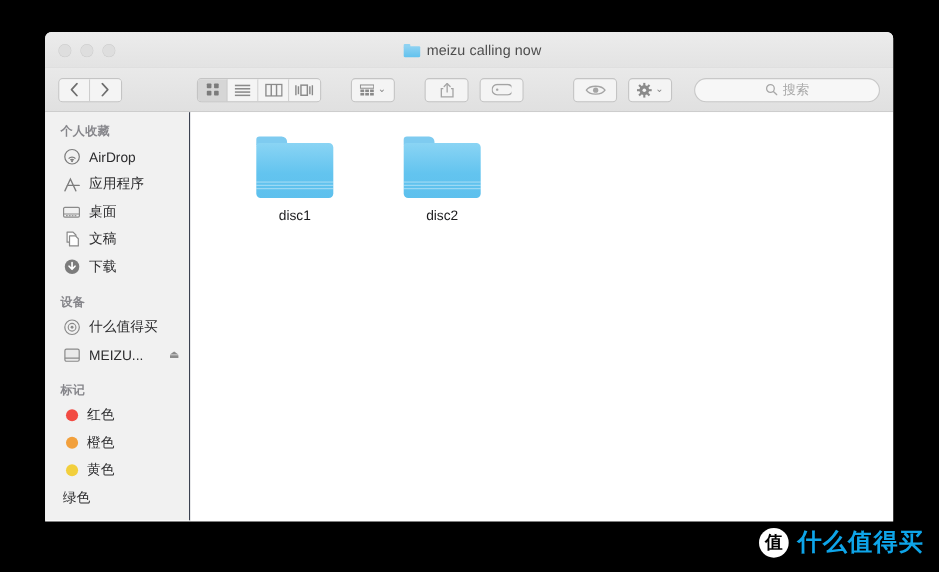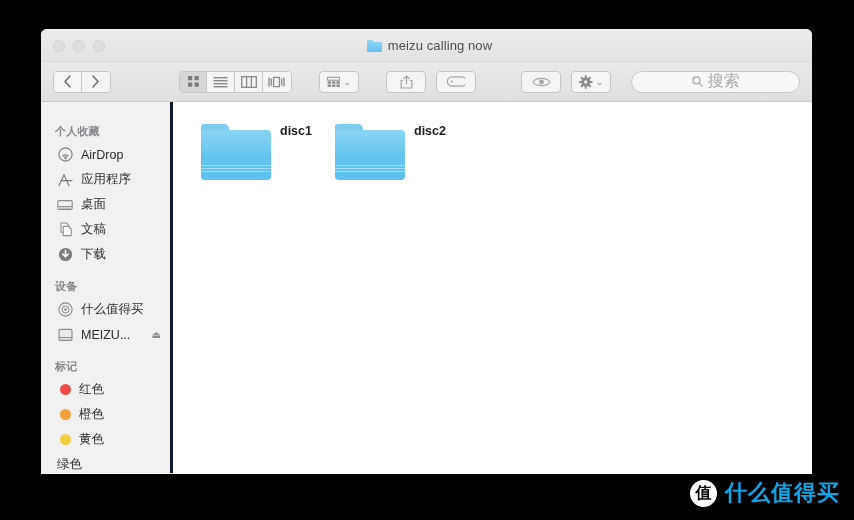--- a/index.html
+++ b/index.html
@@ -135,34 +135,34 @@
     height: 22px;
     border: 1px solid #c8c8c8;
     border-radius: 11px;
     background: #f7f7f7;
     display: flex;
     align-items: center;
     justify-content: center;
     gap: 5px;
   }
   .search .ph {
-    font-size: 16px;
+    font-size: 12px;
     color: #a8a8a8;
   }
 
   
   .body-row {
     display: flex;
     height: 371px;
   }
   .sidebar {
     width: 132px;
     background: #f1f1f1;
-    border-right: 3px solid #0f172a;
-    padding-top: 18px;
+    border-right: 1px solid #0f172a;
+    padding-top: 6px;
     overflow: hidden;
   }
   .sec-head {
     font-size: 11px;
     color: #86868b;
     font-weight: bold;
     padding: 4px 0 3px 14px;
     letter-spacing: 0.2px;
   }
   .srow {
@@ -205,23 +205,23 @@
     background: #fff;
     padding: 22px 0 0 28px;
     display: flex;
     flex-wrap: wrap;
     align-content: flex-start;
     gap: 0;
   }
   .item {
     width: 134px;
     display: flex;
-    flex-direction: row;
+    flex-direction: column;
+    align-items: center;
     gap: 9px;
-    font-weight: bold;
   }
   .folder {
     width: 70px;
     height: 56px;
     position: relative;
   }
   .folder .ftab {
     position: absolute;
     left: 0; top: 0;
     width: 28px; height: 8px;

